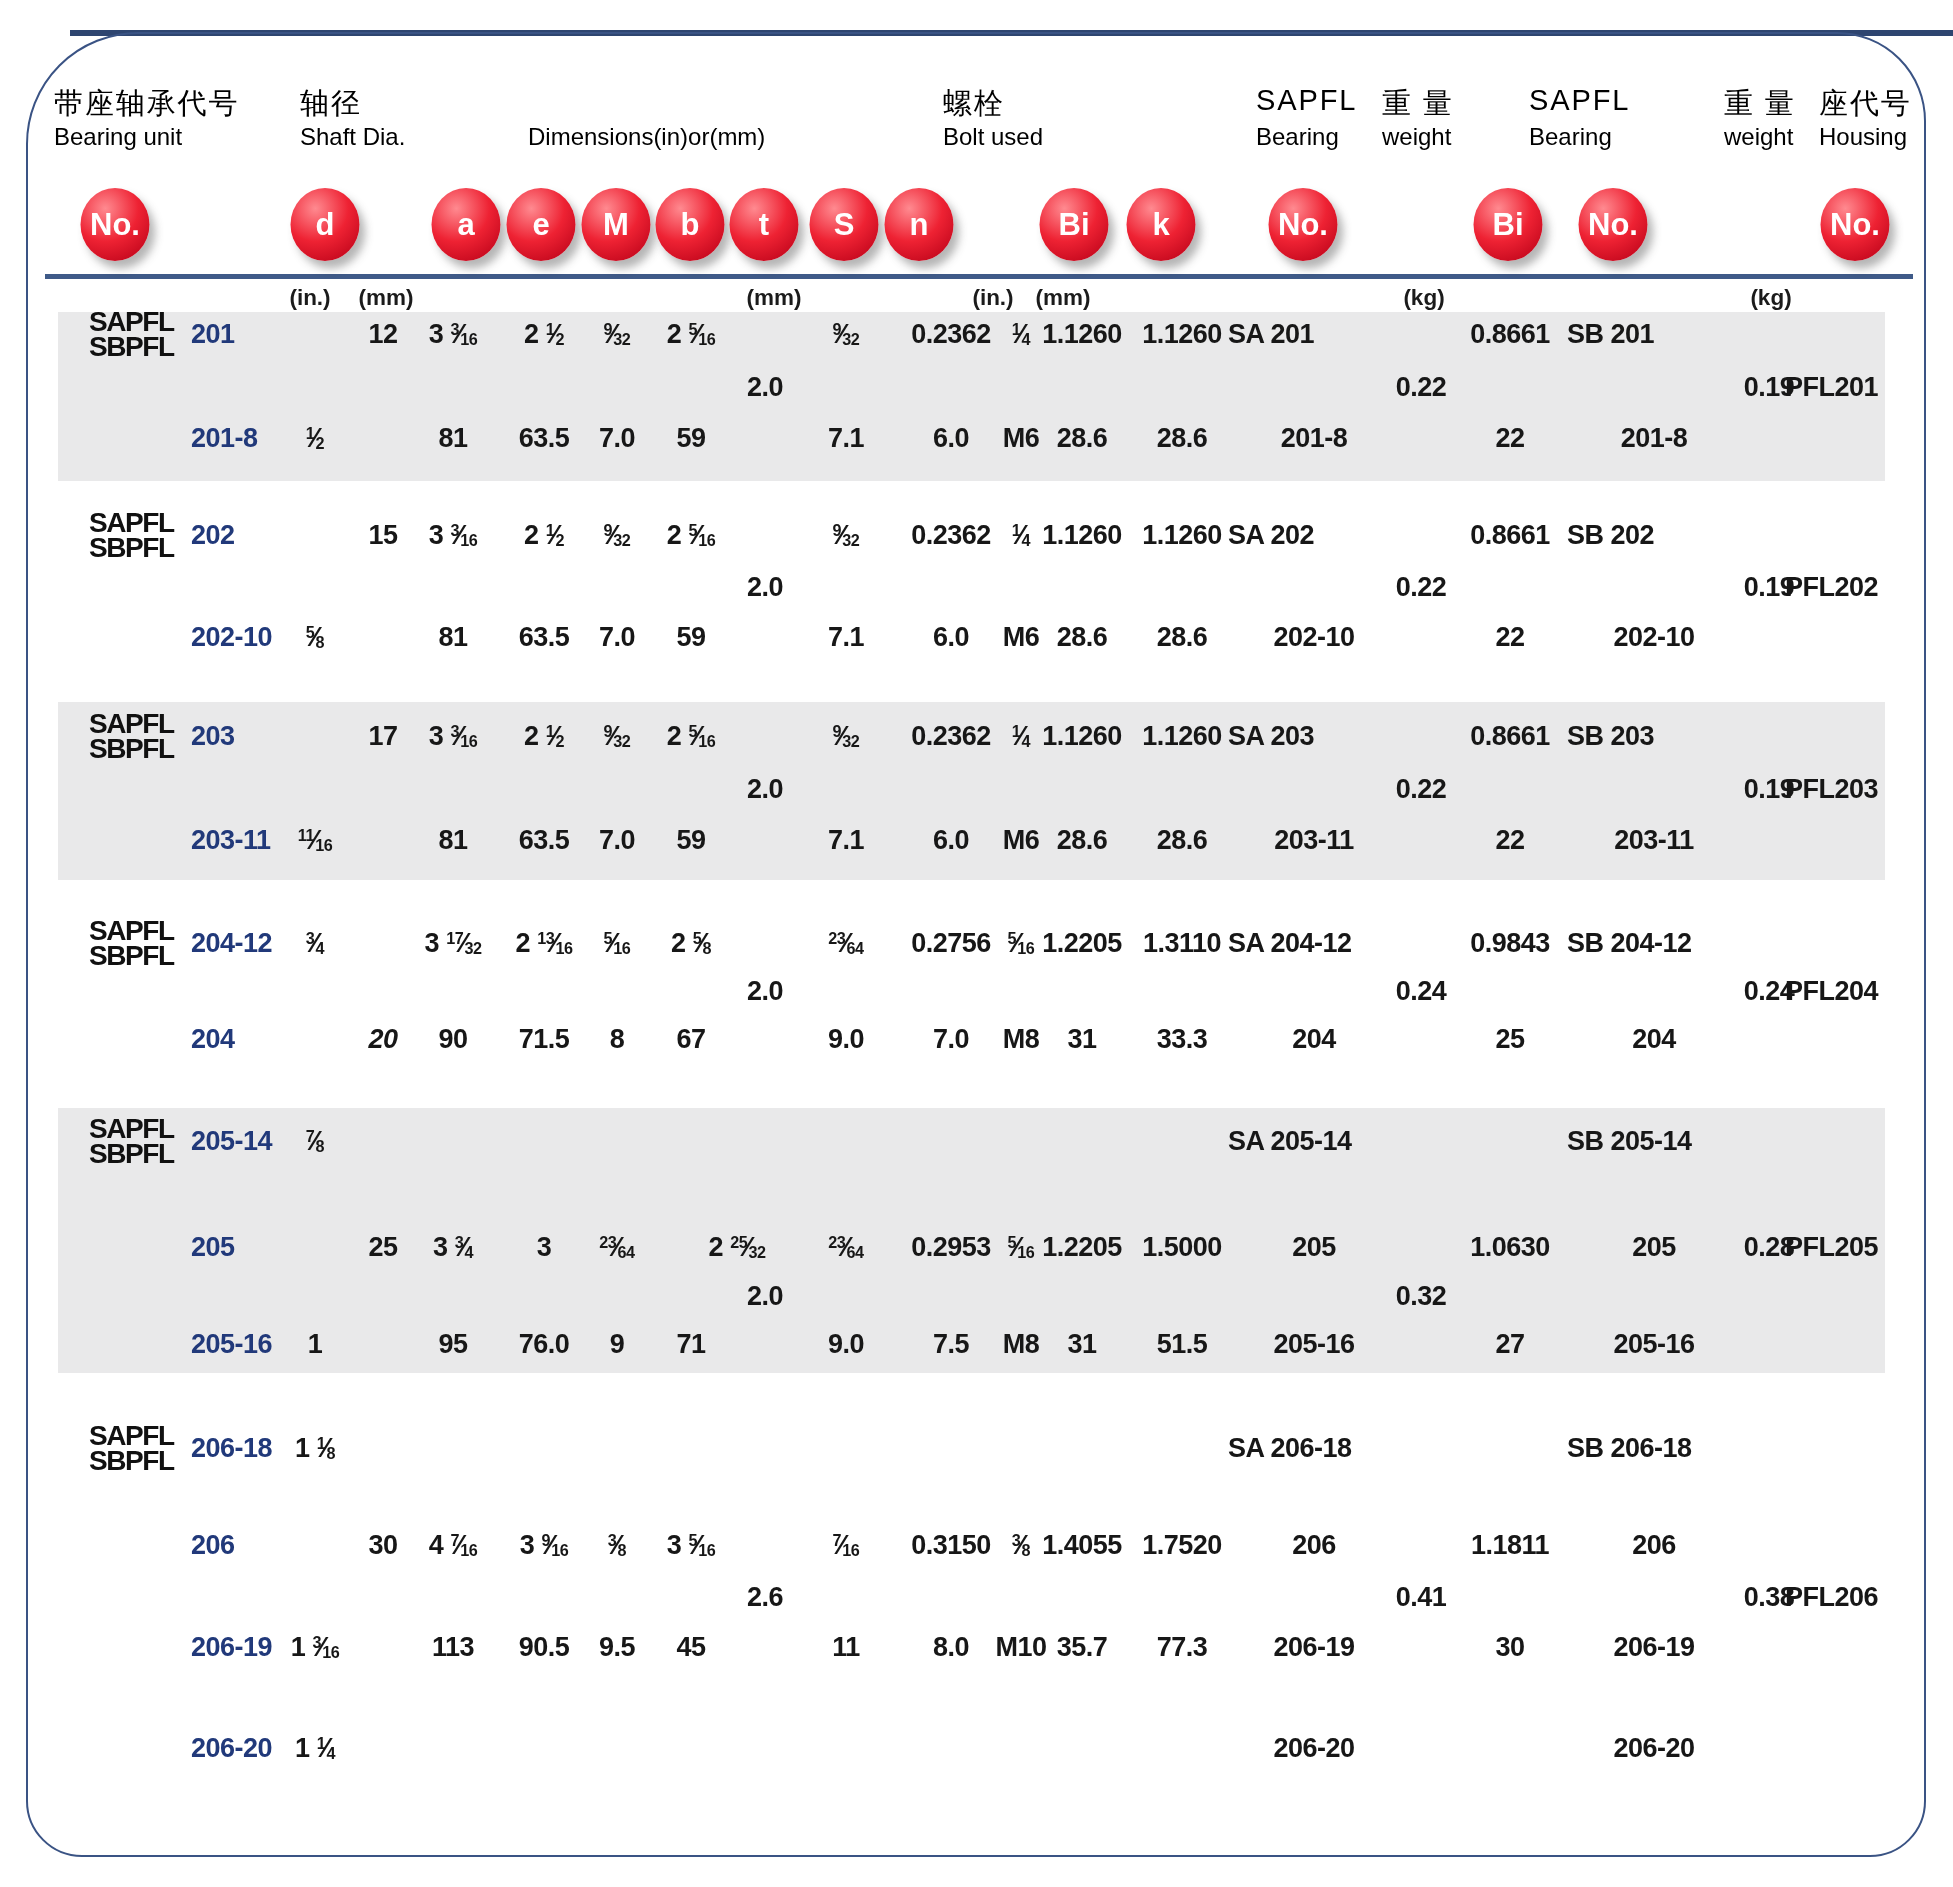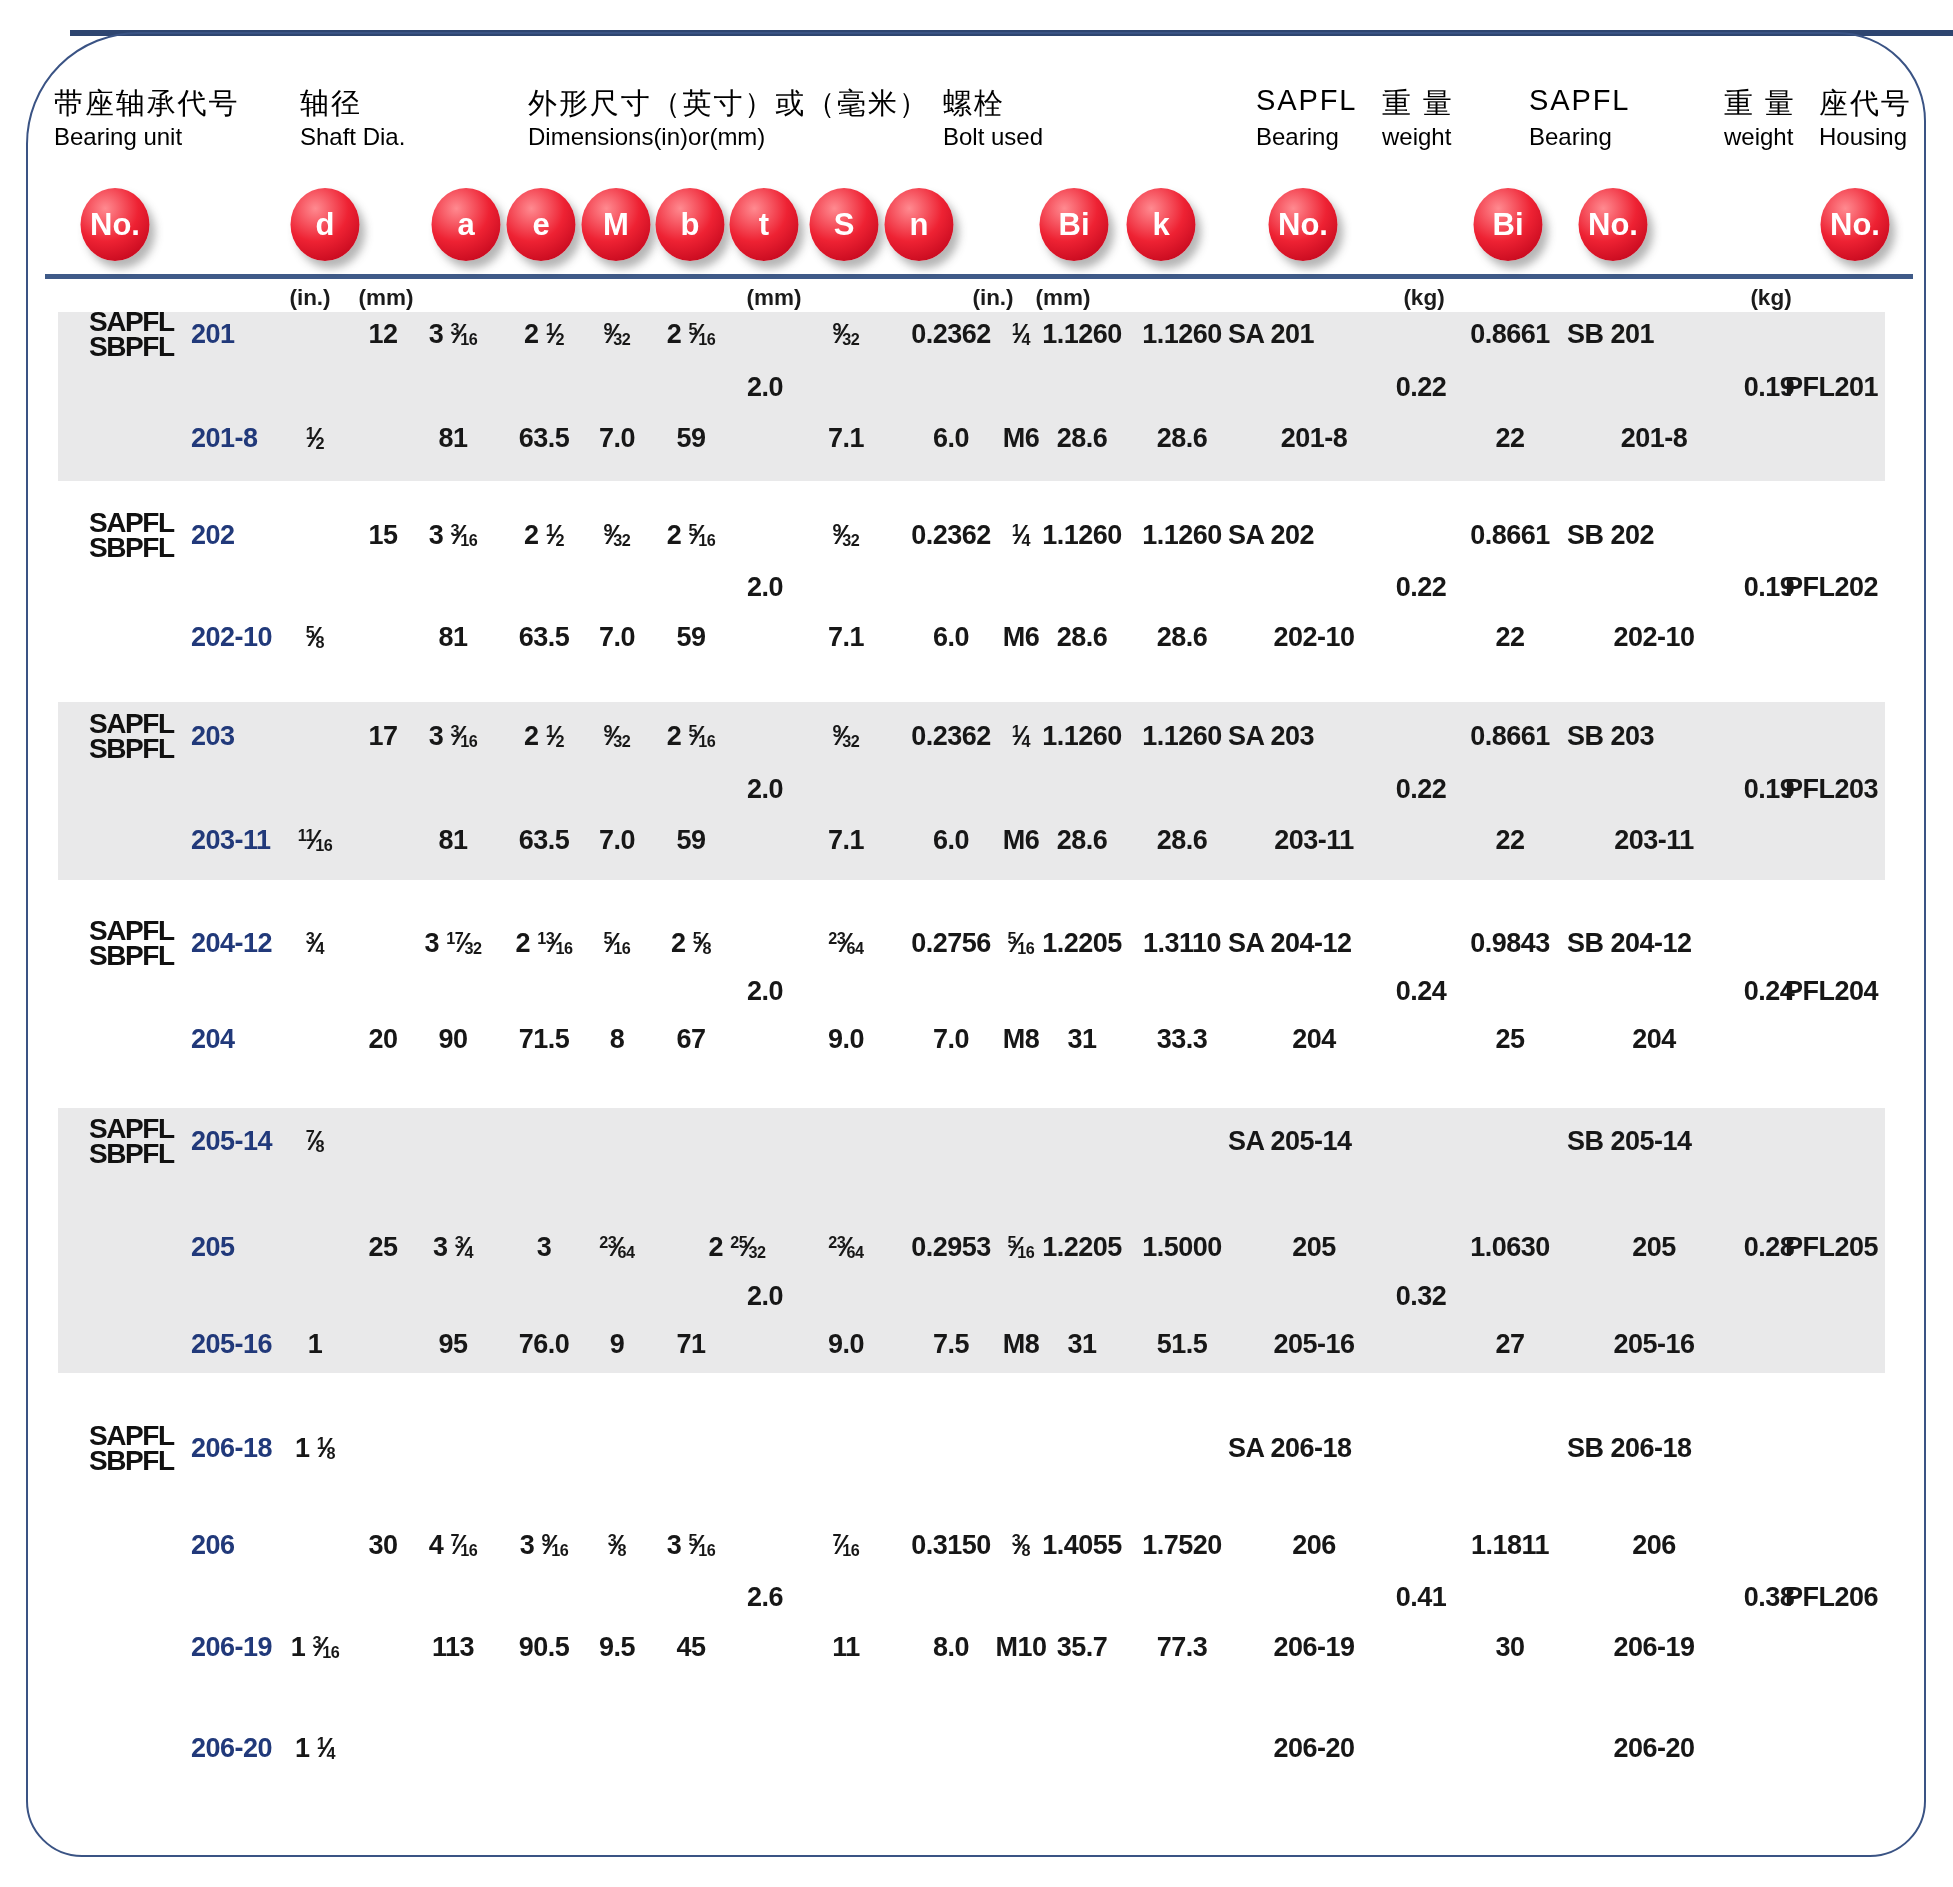--- a/index.html
+++ b/index.html
@@ -51,21 +51,20 @@
 <body>
 
 <div class="sheet">
   <div class="topline"></div>
   <div class="frame"></div>
 
   <div class="hzh hx1">带座轴承代号</div>
   <div class="hen hx1">Bearing unit</div>
   <div class="hzh hx2">轴径</div>
   <div class="hen hx2">Shaft Dia.</div>
-  <div class="hzh hx3">外形尺寸（英寸）或（毫米）</div>
   <div class="hen hx3">Dimensions(in)or(mm)</div>
   <div class="hzh hx4">螺栓</div>
   <div class="hen hx4">Bolt used</div>
   <div class="hzh hx5">SAPFL</div>
   <div class="hen hx5">Bearing</div>
   <div class="hzh hx6">重 量</div>
   <div class="hen hx6">weight</div>
   <div class="hzh hx7">SAPFL</div>
   <div class="hen hx7">Bearing</div>
   <div class="hzh hx8">重 量</div>
@@ -216,21 +215,21 @@
       <div class="cell" style="left: 1082px; top: 943px;">1.2205</div>
       <div class="cell" style="left: 1182px; top: 943px;">1.3110</div>
       <div class="cell la" style="left: 1228px; top: 943px;">SA 204-12</div>
       <div class="cell" style="left: 1510px; top: 943px;">0.9843</div>
       <div class="cell la" style="left: 1567px; top: 943px;">SB 204-12</div>
       <div class="cell" style="left: 765px; top: 991px;">2.0</div>
       <div class="cell" style="left: 1421px; top: 991px;">0.24</div>
       <div class="cell" style="left: 1769px; top: 991px;">0.24</div>
       <div class="cell la" style="left: 1785px; top: 991px;">PFL204</div>
       <div class="cell la lbl" style="left: 191px; top: 1039px;">204</div>
-      <div class="cell" style="left: 383px; top: 1039px;">20</div>
+      <div class="cell" style="left: 383px; top: 1039px; font-style: italic;">20</div>
       <div class="cell" style="left: 453px; top: 1039px;">90</div>
       <div class="cell" style="left: 544px; top: 1039px;">71.5</div>
       <div class="cell" style="left: 617px; top: 1039px;">8</div>
       <div class="cell" style="left: 691px; top: 1039px;">67</div>
       <div class="cell" style="left: 846px; top: 1039px;">9.0</div>
       <div class="cell" style="left: 951px; top: 1039px;">7.0</div>
       <div class="cell" style="left: 1021px; top: 1039px;">M8</div>
       <div class="cell" style="left: 1082px; top: 1039px;">31</div>
       <div class="cell" style="left: 1182px; top: 1039px;">33.3</div>
       <div class="cell" style="left: 1314px; top: 1039px;">204</div>

